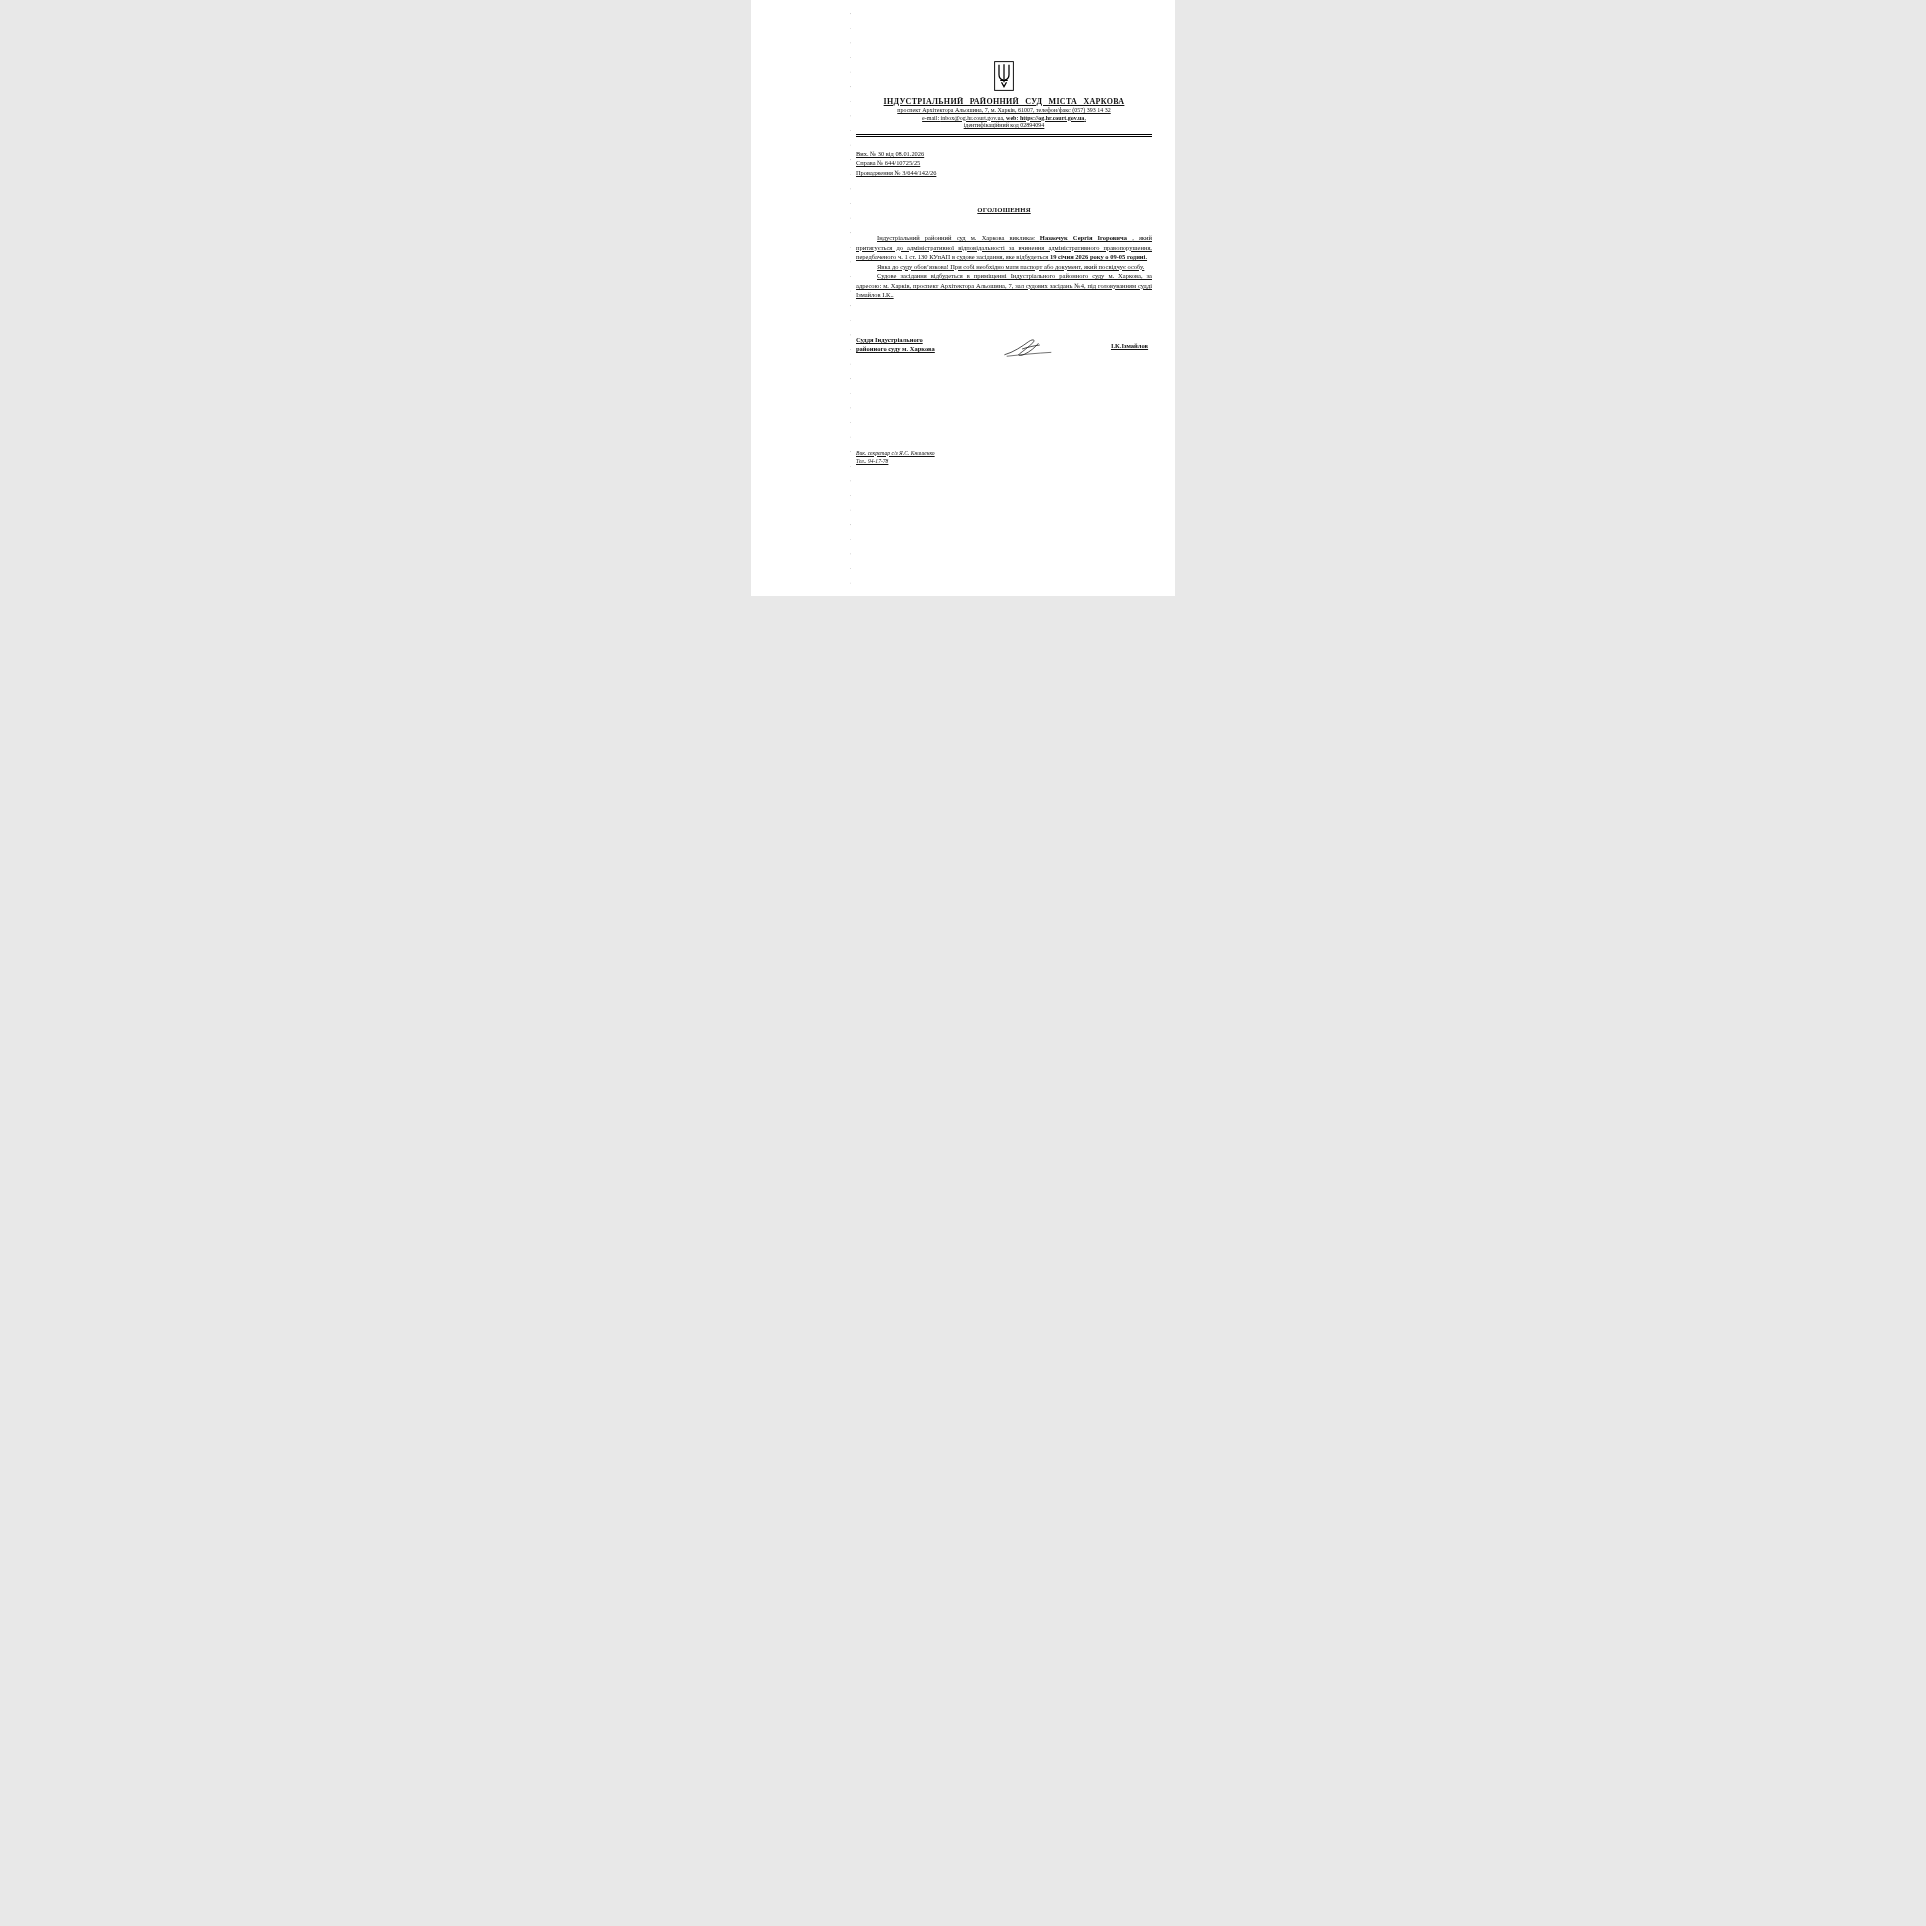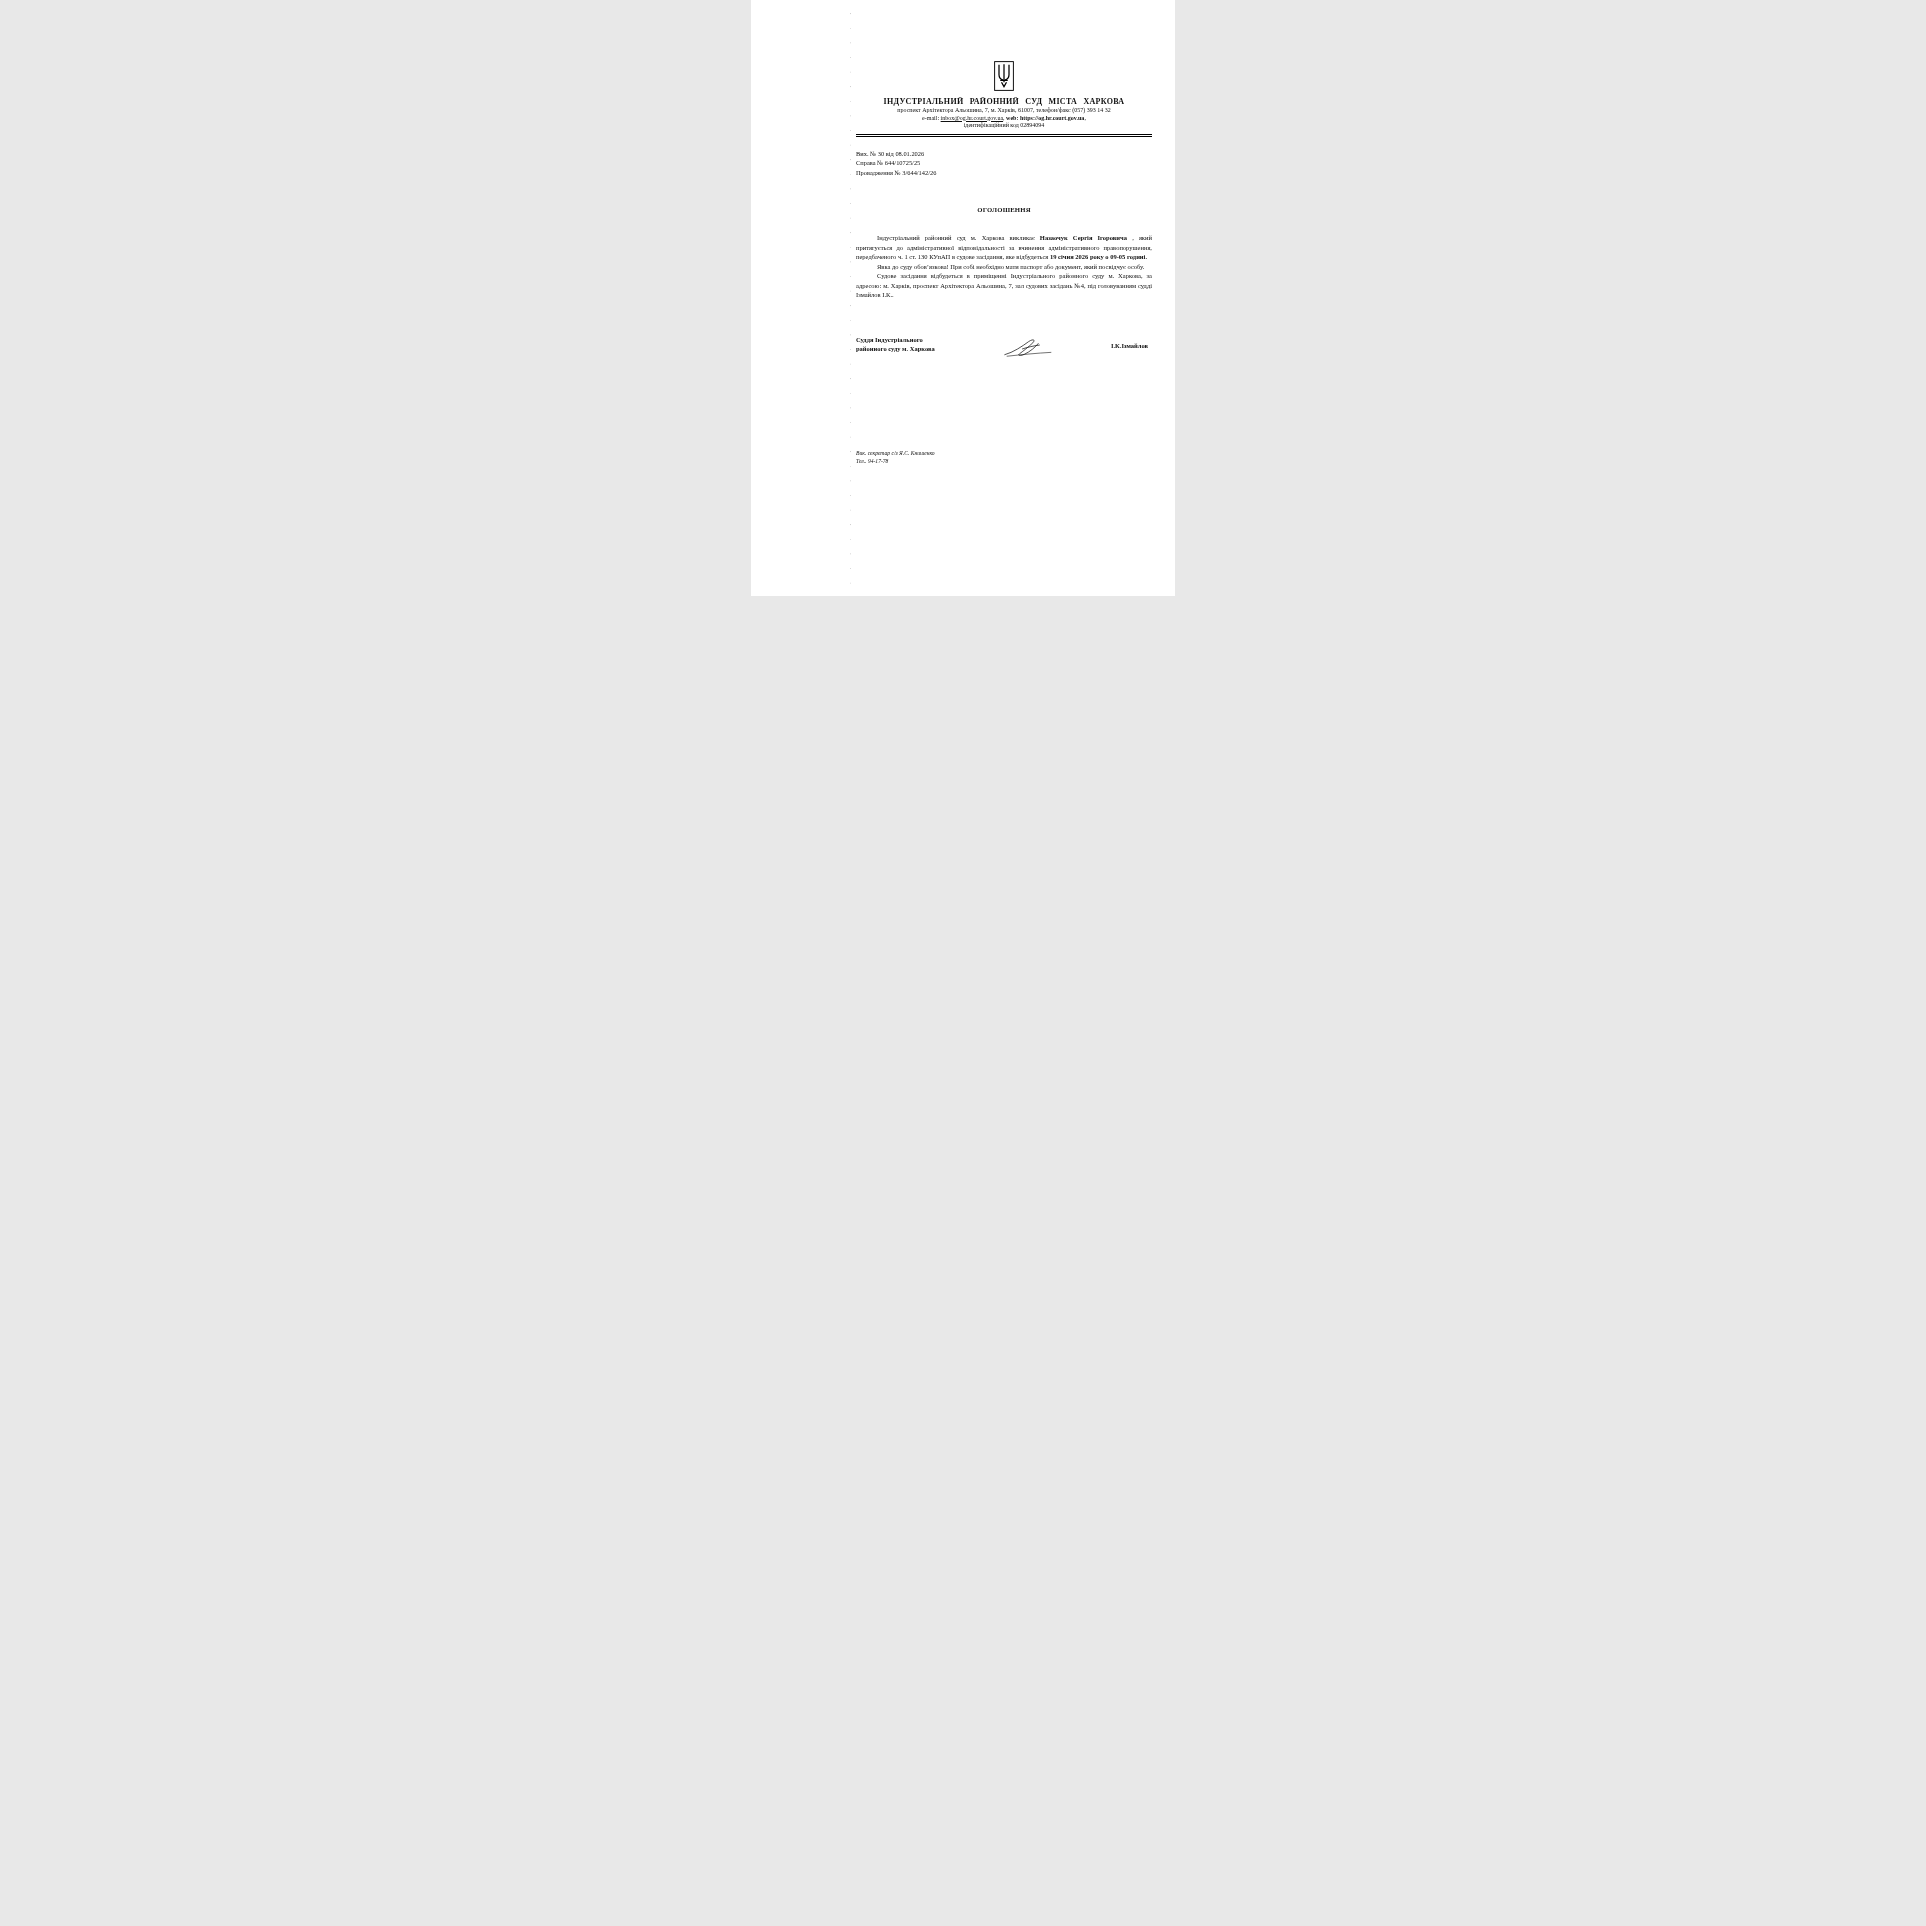--- a/index.html
+++ b/index.html
@@ -6,21 +6,21 @@
   .page {
     position: relative;
     width: 424px;
     height: 596px;
     margin: 0 auto;
     background: #ffffff;
     font-family: "Liberation Serif", "DejaVu Serif", serif;
     color: #111;
     overflow: hidden;
   }
-  .content { padding: 0 23px 0 105px; }
+  .content { padding: 0 23px 0 105px; text-decoration: underline; }
 
   .header { text-align: center; }
   .emblem-wrap { margin-top: 61px; display: flex; justify-content: center; }
   .court-name {
     margin-top: 4.6px;
     font-weight: bold;
     font-size: 8px;
     letter-spacing: 0.3px;
     word-spacing: 3.9px;
     white-space: nowrap;

